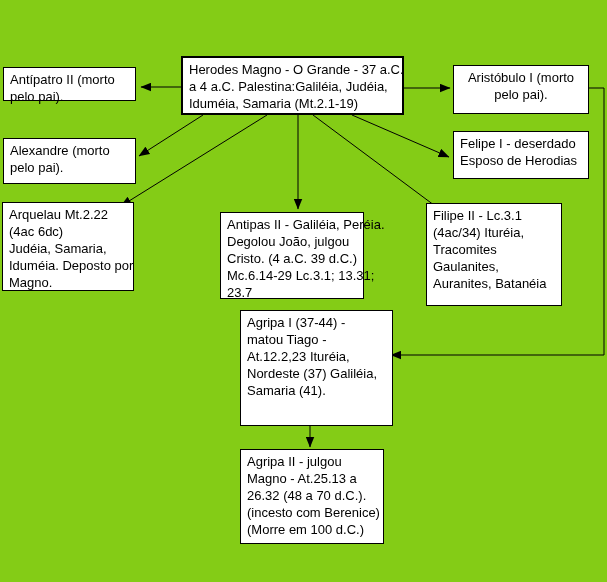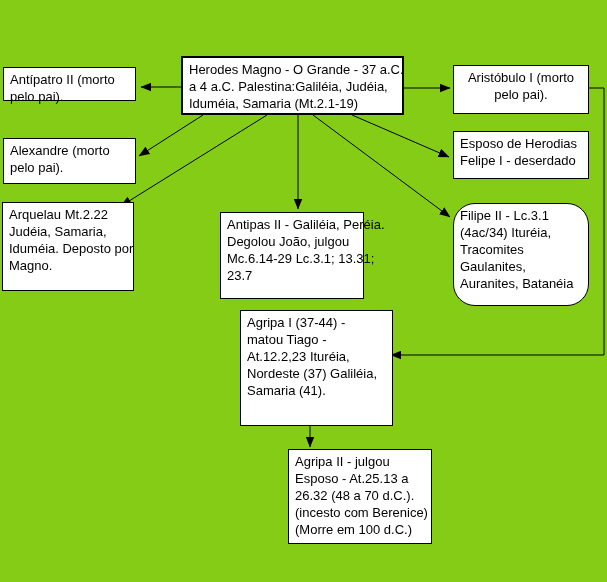--- a/index.html
+++ b/index.html
@@ -75,59 +75,61 @@
       <div class="ln">pelo pai).</div>
     </div>
 
   <div class="node" style="left:3px; top:138px; width:133px; height:46px;">
       <div class="ln">Alexandre (morto</div>
       <div class="ln">pelo pai).</div>
     </div>
 
   <div class="node" style="left:2px; top:202px; width:132px; height:89px;">
       <div class="ln">Arquelau  Mt.2.22</div>
+      <div class="ln">(4ac 6dc)</div>
       <div class="ln">Judéia, Samaria,</div>
       <div class="ln">Iduméia. Deposto por</div>
       <div class="ln">Magno.</div>
     </div>
 
   <div class="node" style="left:453px; top:65px; width:136px; height:49px;text-align:center;">
       <div class="ln">Aristóbulo I (morto</div>
       <div class="ln">pelo pai).</div>
     </div>
 
   <div class="node" style="left:453px; top:131px; width:136px; height:48px;">
+      <div class="ln">Felipe I - deserdado</div>
       <div class="ln">Esposo de Herodias</div>
-      <div class="ln">Felipe I - deserdado</div>
     </div>
 
-  <div class="node" style="left:453px; top:203px; width:136px; height:103px;border-radius:22px;">
+  <div class="node" style="left:426px; top:203px; width:136px; height:103px;">
       <div class="ln">Filipe II - Lc.3.1</div>
       <div class="ln">(4ac/34) Ituréia,</div>
       <div class="ln">Tracomites</div>
       <div class="ln">Gaulanites,</div>
       <div class="ln">Auranites, Batanéia</div>
     </div>
 
   <div class="node" style="left:220px; top:212px; width:144px; height:87px;">
       <div class="ln">Antipas II - Galiléia, Peréia.</div>
       <div class="ln">Degolou João, julgou</div>
+      <div class="ln">Cristo. (4 a.C. 39 d.C.)</div>
       <div class="ln">Mc.6.14-29 Lc.3.1; 13.31;</div>
       <div class="ln">23.7</div>
     </div>
 
   <div class="node" style="left:240px; top:310px; width:153px; height:116px;">
       <div class="ln">Agripa I  (37-44) -</div>
       <div class="ln">matou Tiago -</div>
       <div class="ln">At.12.2,23 Ituréia,</div>
       <div class="ln">Nordeste (37) Galiléia,</div>
       <div class="ln">Samaria (41).</div>
     </div>
 
-  <div class="node" style="left:240px; top:449px; width:144px; height:95px;margin-left:48px;">
+  <div class="node" style="left:240px; top:449px; width:144px; height:95px;">
       <div class="ln">Agripa II - julgou</div>
-      <div class="ln">Esposo - At.25.13 a</div>
+      <div class="ln">Magno - At.25.13 a</div>
       <div class="ln">26.32 (48 a 70 d.C.).</div>
       <div class="ln">(incesto com Berenice)</div>
       <div class="ln">(Morre em 100 d.C.)</div>
     </div>
 
 </div>
 
 </body></html>

